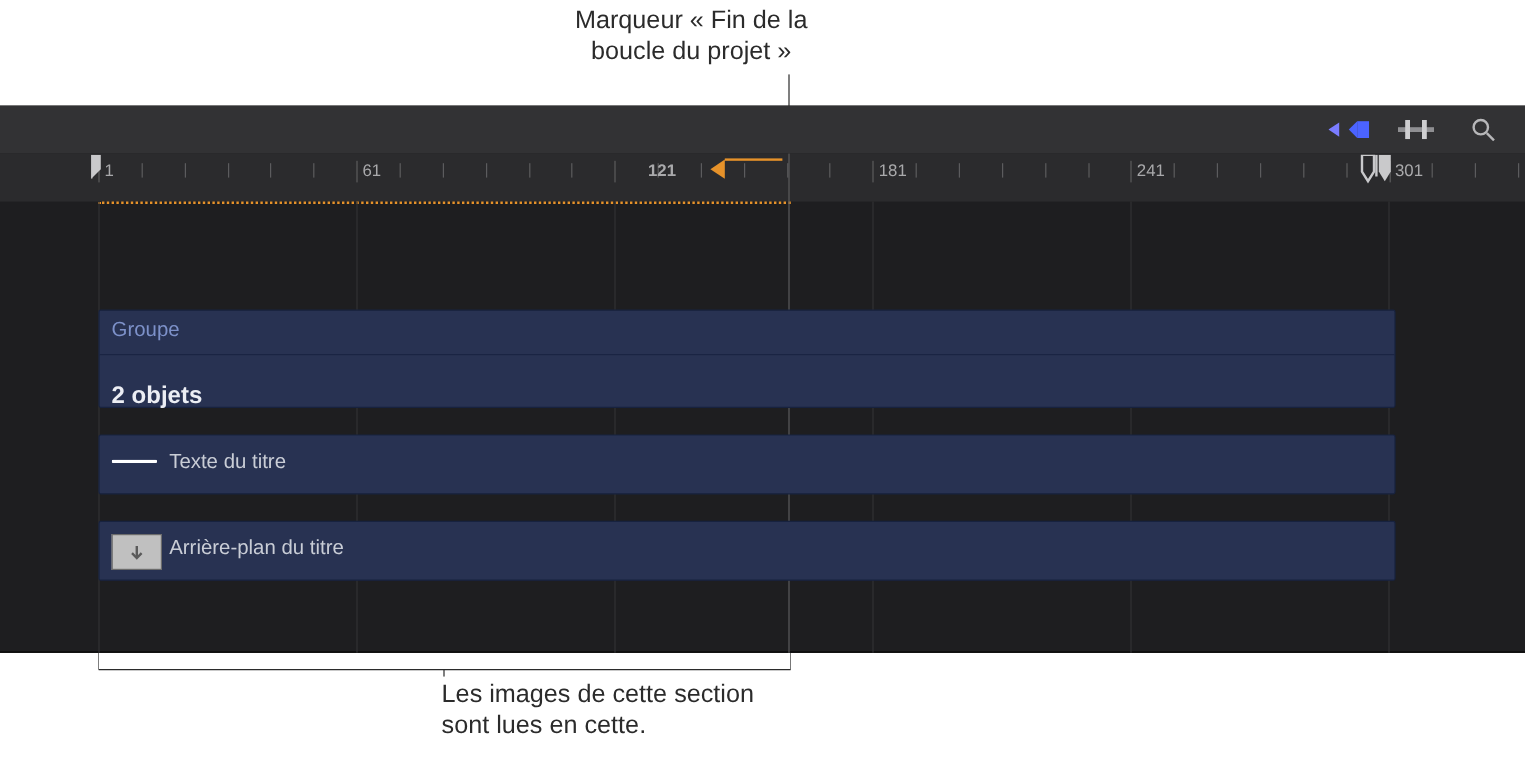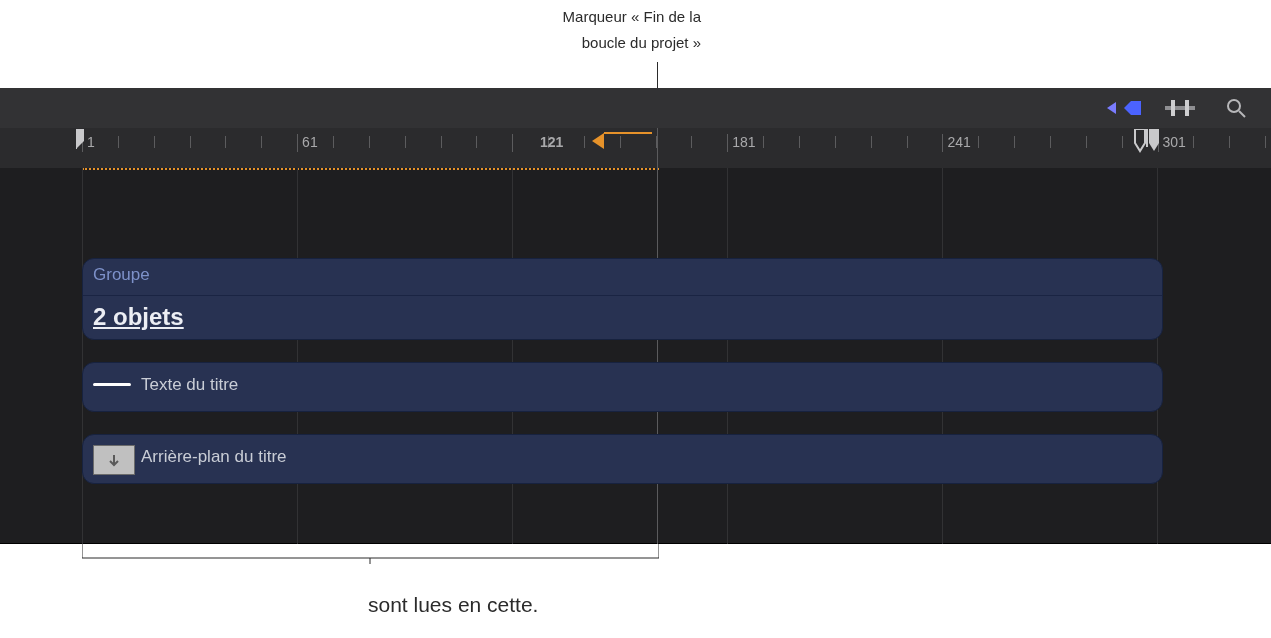--- a/index.html
+++ b/index.html
@@ -19,21 +19,21 @@
     --guide:#5b5b5d;
     --lane-sep:#323234;
     --icon:#b7b7b9;
     --snap-blue:#6f6fff;
     --snap-diamond:#4b63ff;
     --white:#ffffff;
   }
   html,body{margin:0;padding:0;background:var(--page-bg);height:100%;width:100%;}
   .page{position:relative;width:1271px;height:638px;font-family:-apple-system,Helvetica,Arial,sans-serif;}
   
-  .top-callout{position:absolute;top:4px;right:570px;width:250px;text-align:right;font-size:15px;line-height:26px;color:var(--callout);}
+  .top-callout{position:absolute;top:4px;right:570px;width:250px;text-align:center;font-size:21px;line-height:26px;color:var(--callout);}
   .top-callout-line{position:absolute;top:62px;left:657px;width:1px;height:90px;background:var(--callout);}
   
   .timeline{position:absolute;top:88px;left:0;width:1271px;height:456px;background:var(--panel-bg);box-shadow:inset 0 -1px 0 #000;}
   .toolbar{position:absolute;top:0;left:0;right:0;height:40px;background:var(--toolbar-bg);}
   .toolbar .spacer{position:absolute;top:0;right:0;height:40px;display:flex;align-items:center;gap:22px;padding-right:18px;}
   .tb-icon{width:34px;height:20px;display:flex;align-items:center;justify-content:center;color:var(--icon);}
   .snap-icon svg{display:block;}
   .adjust-icon{display:flex;align-items:center;justify-content:center;color:#aeaeb1;}
   .search-icon svg{display:block;}
   
@@ -50,25 +50,25 @@
   .loop-end-dash{position:absolute;top:44px;left:604px;width:48px;height:0;border-top:2px solid var(--orange);}
   
   .in-marker{position:absolute;top:41px;left:76px;width:12px;height:18px;cursor:ew-resize;}
   .in-marker svg{display:block;}
   
   .out-marker{position:absolute;top:41px;right:108px;width:30px;height:34px;cursor:ew-resize;}
   .out-marker svg{display:block;}
   
   .tracks{position:absolute;top:80px;left:0;right:0;bottom:0;}
   .col-sep{position:absolute;top:0;bottom:0;width:1px;background:var(--lane-sep);}
-  .clip{position:absolute;left:82px;right:108px;background:var(--clip-bg);border-radius:12px;border:1px solid #17223f;}
+  .clip{position:absolute;left:82px;right:108px;background:var(--clip-bg);border-radius:2px;border:1px solid #17223f;}
   .group-clip{top:90px;height:80px;}
   .group-title{position:absolute;top:6px;left:10px;font-size:17px;color:var(--clip-title);}
   .group-sep{position:absolute;top:36px;left:0;right:0;height:1px;background:#1a2443;}
-  .group-sub{position:absolute;top:44px;left:10px;font-size:24px;color:#eceef4;font-weight:600;text-decoration:underline;}
+  .group-sub{position:absolute;top:60px;left:10px;font-size:20px;color:#eceef4;font-weight:600;}
   .clip2{top:194px;height:48px;}
   .clip3{top:266px;height:48px;}
   .clip-label{position:absolute;top:12px;left:58px;font-size:17px;color:var(--clip-text);}
   .text-thumb{position:absolute;top:20px;left:10px;width:38px;height:0;border-top:3px solid #ffffff;border-radius:2px;}
   .drop-thumb{position:absolute;top:10px;left:10px;width:40px;height:28px;background:#c0c0c0;border:1px solid #6b6b6b;display:flex;align-items:center;justify-content:center;}
   .drop-thumb svg{display:block;}
   .playhead{position:absolute;top:40px;bottom:0;left:657px;width:1px;background:var(--guide);}
   
   .brace{position:absolute;top:544px;left:82px;height:20px;width:577px;}
   .brace svg{display:block;}
@@ -215,17 +215,17 @@
   <div class="brace">
     <svg width="577" height="20" viewBox="0 0 577 20">
       <line x1="0" y1="0" x2="0" y2="14" stroke="#2b2b2b" stroke-width="1"></line>
       <line x1="577" y1="0" x2="577" y2="14" stroke="#2b2b2b" stroke-width="1"></line>
       <line x1="0" y1="14" x2="577" y2="14" stroke="#2b2b2b" stroke-width="1"></line>
       <line x1="288" y1="14" x2="288" y2="20" stroke="#2b2b2b" stroke-width="1"></line>
     </svg>
   </div>
 
   <div class="bottom-callout">
-    <br>
+    <span>Les images de cette section</span><br>
     <span>sont lues en cette.</span>
   </div>
 
 </div>
 
 </body></html>

